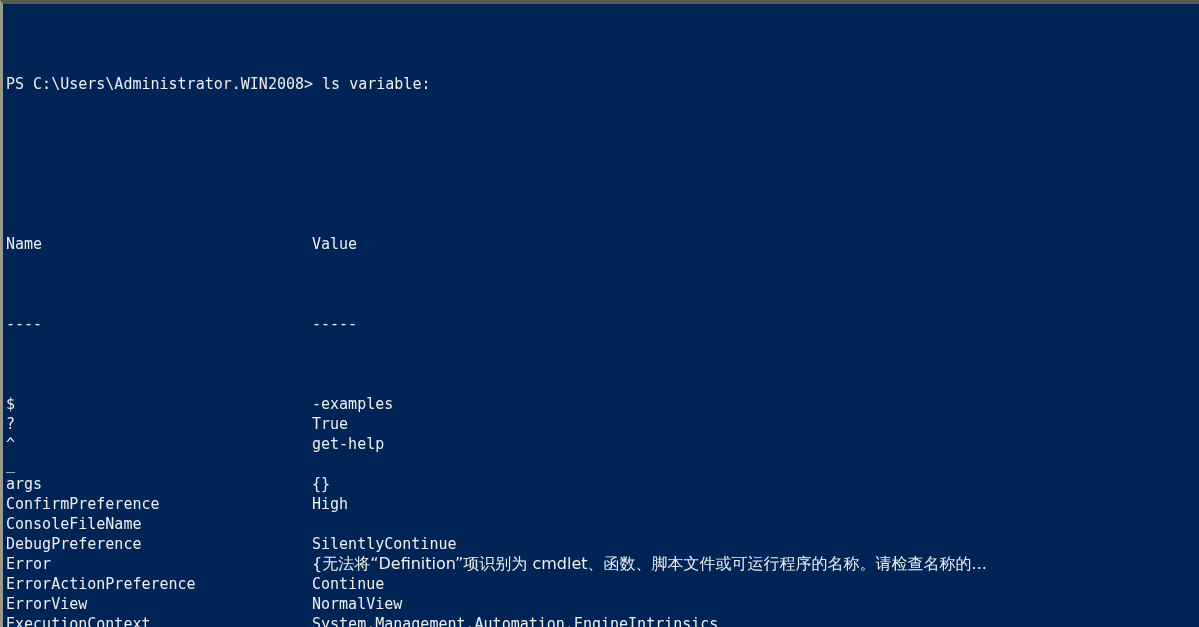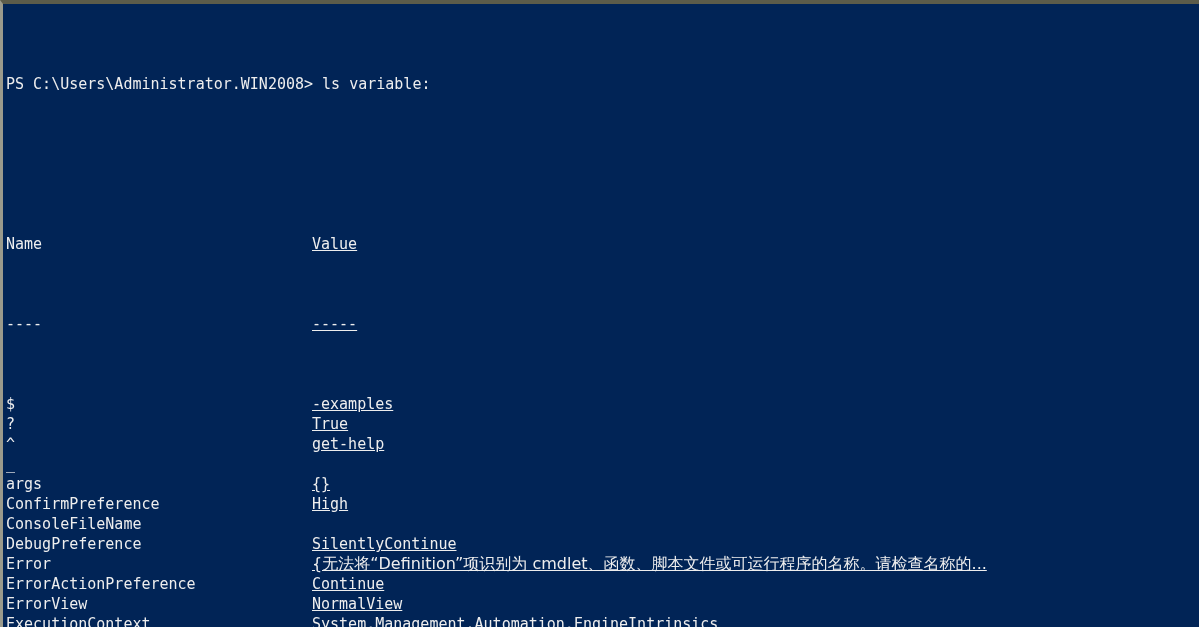--- a/index.html
+++ b/index.html
@@ -48,21 +48,20 @@
     display: inline-block;
     width: 306px;
     overflow: hidden;
     vertical-align: top;
     white-space: pre;
   }
   .col-value {
     display: inline-block;
     vertical-align: top;
     white-space: pre;
-    text-decoration: underline;
   }
   .blank-line {
     height: 20px;
   }
   .cjk {
     font-family: "DejaVu Sans", "Liberation Sans", sans-serif;
     font-size: 16px;
   }
 </style>
 </head>

